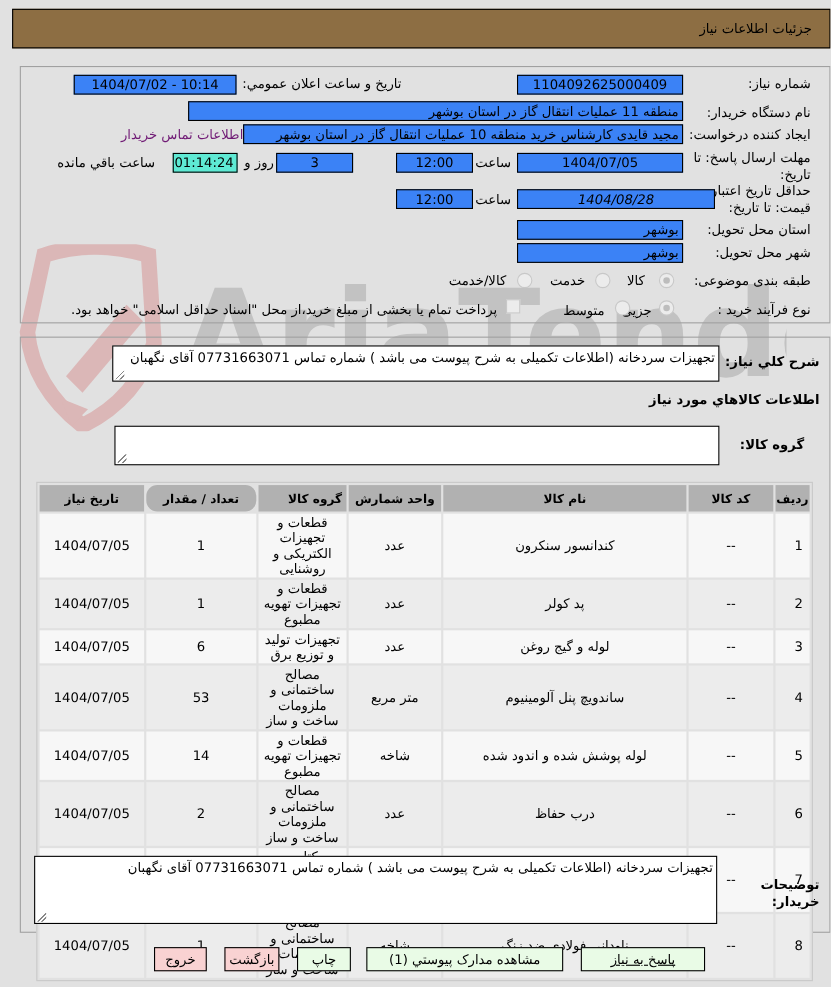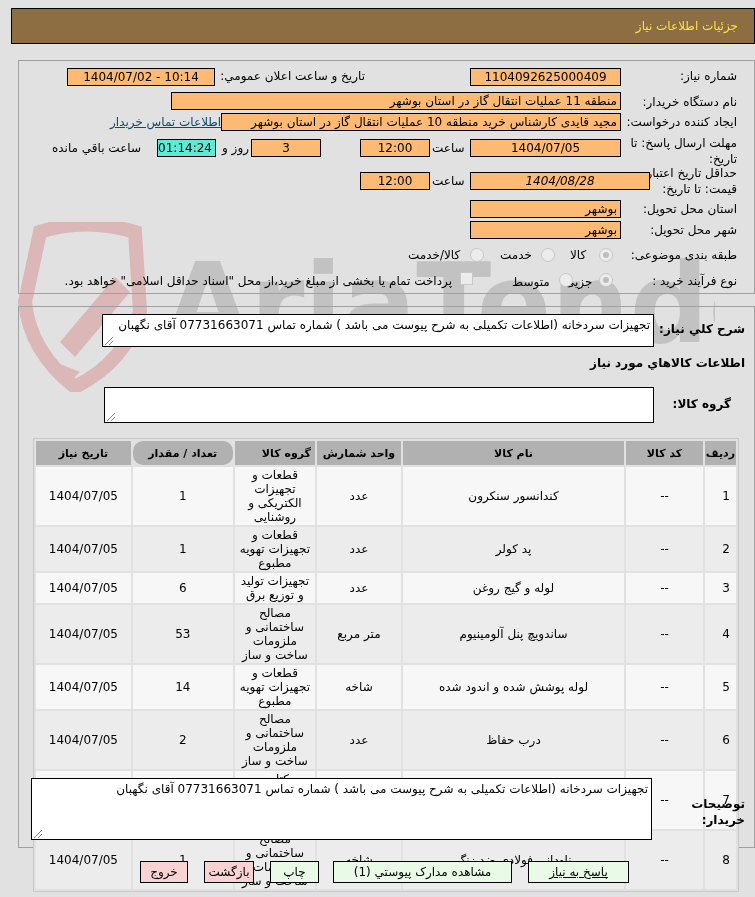--- a/index.html
+++ b/index.html
@@ -8,42 +8,42 @@
     width: 755px; height: 897px; overflow: hidden;
     background: #e1e1e1;
     font-family: "DejaVu Sans", "Liberation Sans", sans-serif;
     font-size: 12px; color: #000;
     position: relative;
     direction: rtl;
   }
   .header-bar {
     position: absolute; left: 11px; top: 8px; width: 511px; height: 36px;
     background: #8d6e43; border: 1px solid #000;
-    color: #fde047; font-size: 12px; line-height: 34px; padding-right: 16px;
+    color: #000000; font-size: 12px; line-height: 34px; padding-right: 16px;
     width: 511px;
   }
   .header-bar { left: 11px; width: 511px; }
   .box1 {
     position: absolute; left: 18px; top: 60px; width: 737px; height: 234px;
     border-top: 1px solid #a0a0a0; border-right: 1px solid #a0a0a0;
     border-bottom: 1px solid #a0a0a0; border-left: 1px solid #a0a0a0;
   }
   .box2 {
     position: absolute; left: 18px; top: 306px; width: 737px; height: 542px;
     border: 1px solid #a0a0a0;
   }
   .lbl { position: absolute; white-space: nowrap; font-size: 12px; }
   .fld {
-    position: absolute; background: #fdba74; border: 1px solid #000;
+    position: absolute; background: #3b82f6; border: 1px solid #000;
     height: 18px; line-height: 16px; font-size: 12px; white-space: nowrap;
     overflow: hidden; padding: 0 3px;
   }
   .c { text-align: center; }
   .r { text-align: right; }
-  .link { color: #0c4a6e; text-decoration: underline; }
+  .link { color: #701a75; }
   .timer { background: #5eead4; }
   .radio {
     position: absolute; width: 14px; height: 14px; border-radius: 50%;
     border: 1px solid #c8c8c8; background: #ececec;
   }
   .radio.on::after {
     content: ""; position: absolute; left: 3px; top: 3px; width: 6px; height: 6px;
     border-radius: 50%; background: #bdbdbd;
   }
   .chk {
@@ -253,17 +253,17 @@
   </tbody>
 </table>
 
 <span class="lbl bold" style="right:10px;top:797px;">توضیحات</span>
 <span class="lbl bold" style="right:10px;top:813px;">خریدار:</span>
 <div class="ta r" style="left:31px;top:778px;width:621px;height:62px;">
   <span>تجهیزات سردخانه (اطلاعات تکمیلی به شرح پیوست می باشد ) شماره تماس 07731663071 آقای نگهبان</span>
   <span class="grip"></span>
 </div>
 
-<div class="btn green" style="left:528px;top:861px;width:101px;text-decoration:underline;">پاسخ به نياز</div>
+<div class="btn green" style="left:528px;top:861px;width:113px;text-decoration:underline;">پاسخ به نياز</div>
 <div class="btn green" style="left:333px;top:861px;width:179px;">مشاهده مدارک پيوستي (1)</div>
 <div class="btn green" style="left:270px;top:861px;width:49px;">چاپ</div>
 <div class="btn pink" style="left:204px;top:861px;width:50px;">بازگشت</div>
 <div class="btn pink" style="left:140px;top:861px;width:48px;">خروج</div>
 
 </body></html>

